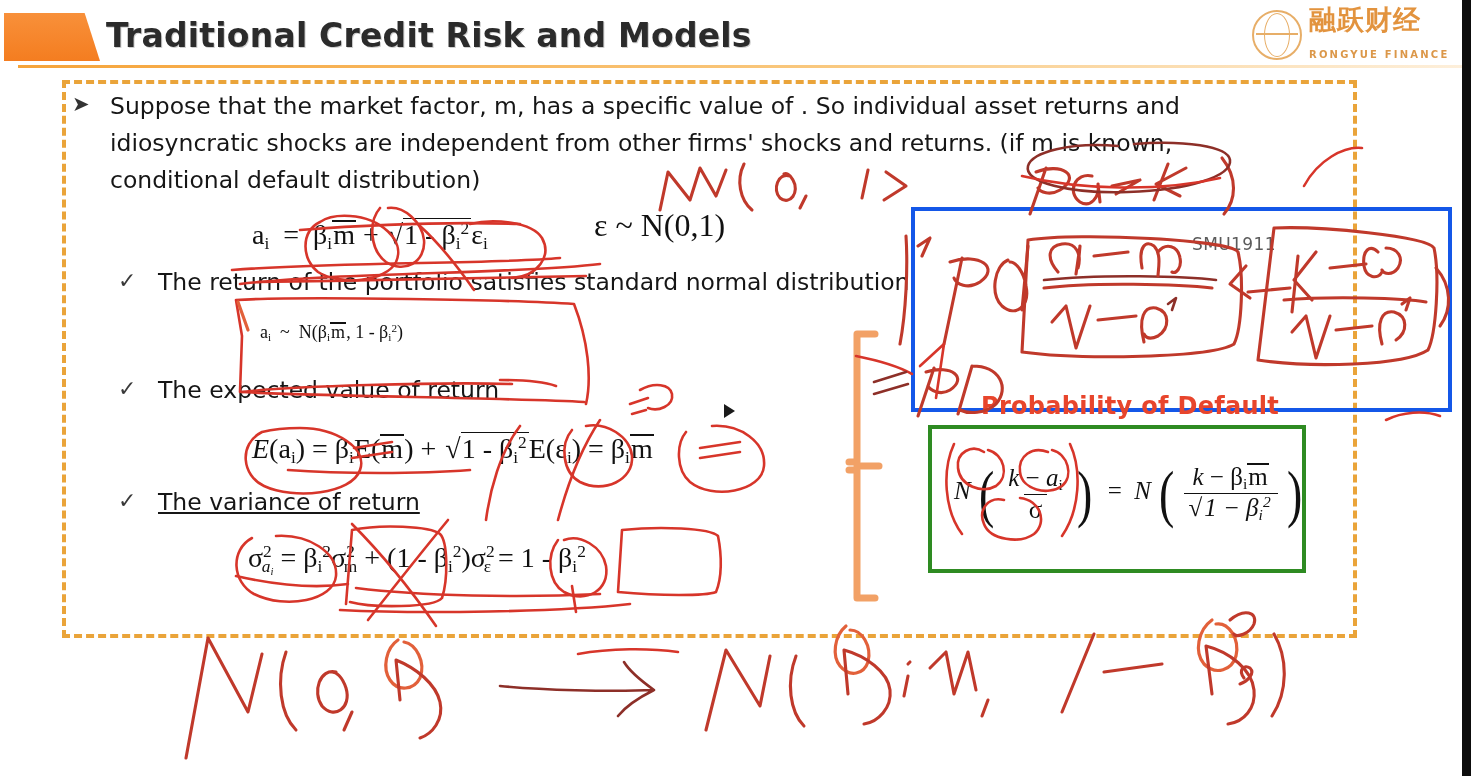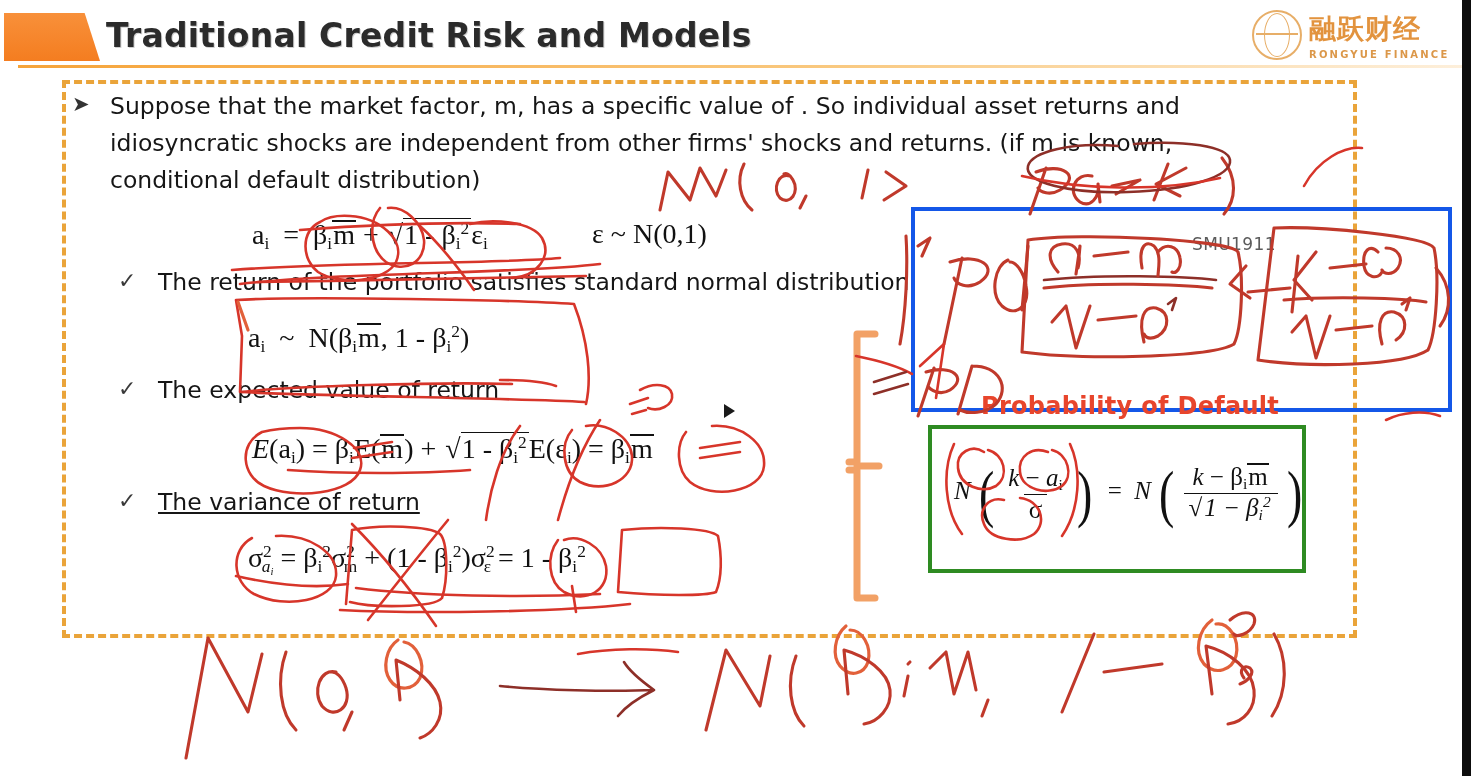--- a/index.html
+++ b/index.html
@@ -22,21 +22,21 @@
     font-family:"DejaVu Sans", sans-serif;
     font-weight:bold;font-size:33px;letter-spacing:.2px;color:#2b2b2b;
     text-shadow:1px 1px 0 #cfcfcf;white-space:nowrap;
   }
   
   #logo{position:absolute;right:18px;top:6px;width:210px;height:54px;display:flex;align-items:flex-end;gap:7px;opacity:.92;}
   #logo-mark{width:46px;height:46px;border-radius:50%;border:2px solid #e6a85c;position:relative;flex:0 0 auto;}
   #logo-mark:before{content:"";position:absolute;left:10px;top:1px;right:10px;bottom:1px;border:1.5px solid #e6a85c;border-radius:50%;}
   #logo-mark:after{content:"";position:absolute;left:2px;top:21px;right:2px;height:1.5px;background:#e6a85c;}
   #logo-cn{font-family:"DejaVu Sans",sans-serif;font-weight:bold;font-size:27px;color:#e08a2e;line-height:1;letter-spacing:1px;}
-  #logo-en{font-family:"DejaVu Sans",sans-serif;font-weight:bold;font-size:10px;color:#d98f3a;letter-spacing:2.2px;margin-top:7px;}
+  #logo-en{font-family:"DejaVu Sans",sans-serif;font-weight:bold;font-size:10px;color:#d98f3a;letter-spacing:2.2px;margin-top:16px;}
   
   #dashed-frame{position:absolute;left:62px;top:80px;width:1295px;height:558px;
      border:4px dashed #eaa43a;box-sizing:border-box;}
   
   .body-text{position:absolute;font-family:"DejaVu Sans",sans-serif;color:#161616;}
   #bullet-arrow{left:72px;top:92px;font-size:21px;color:#333;}
   #para1{left:110px;top:88px;width:1130px;font-size:23.5px;line-height:37px;}
   #para1 b{font-weight:normal;}
   .check{position:absolute;font-size:22px;color:#3a3a3a;font-family:"DejaVu Sans",sans-serif;}
   .chk-label{position:absolute;font-family:"DejaVu Sans",sans-serif;font-size:23.5px;color:#161616;white-space:nowrap;}
@@ -94,28 +94,28 @@
 
   <div class="body-text" id="bullet-arrow">➤</div>
   <div class="body-text" id="para1">
     <span>Suppose that the market factor, m, has a specific value of . So individual asset returns and idiosyncratic shocks are independent from other firms' shocks and returns. (if m is known, </span><b>conditional default distribution</b><span>)</span>
   </div>
 
   <div class="math" style="left:252px;top:218px;font-size:28px;">
     a<sub>i</sub> &nbsp;=&nbsp; β<sub>i</sub><span class="ovl">m</span> +
     <span class="rad">√<span class="radbar">1 - β<sub>i</sub><sup>2</sup></span></span>ε<sub>i</sub>
   </div>
-  <div class="math" style="left:578px;top:218px;font-size:28px;">
+  <div class="math" style="left:578px;top:207px;font-size:32px;">
     &nbsp;&nbsp;ε ~ N(0,1)
   </div>
 
   <div class="check" style="left:118px;top:268px;">✓</div>
   <div class="chk-label" style="left:158px;top:268px;">The return of the portfolio satisfies standard normal distribution</div>
 
-  <div class="math" style="left:248px;top:322px;font-size:28px;font-family:Liberation Serif, serif;">
+  <div class="math" style="left:260px;top:322px;font-size:18px;font-family:Liberation Serif, serif;">
     a<sub>i</sub> &nbsp;~&nbsp; N(β<sub>i</sub><span class="ovl">m</span>, 1 - β<sub>i</sub><sup>2</sup>)
   </div>
 
   <div class="check" style="left:118px;top:376px;">✓</div>
   <div class="chk-label" style="left:158px;top:376px;">The expected value of return</div>
 
   <div class="math" style="left:252px;top:432px;font-size:28px;">
     <i>E</i>(a<sub>i</sub>) = β<sub>i</sub>E(<span class="ovl">m</span>) +
     <span class="rad">√<span class="radbar">1 - β<sub>i</sub><sup>2</sup></span></span>E(ε<sub>i</sub>) = β<sub>i</sub><span class="ovl">m</span>
   </div>

